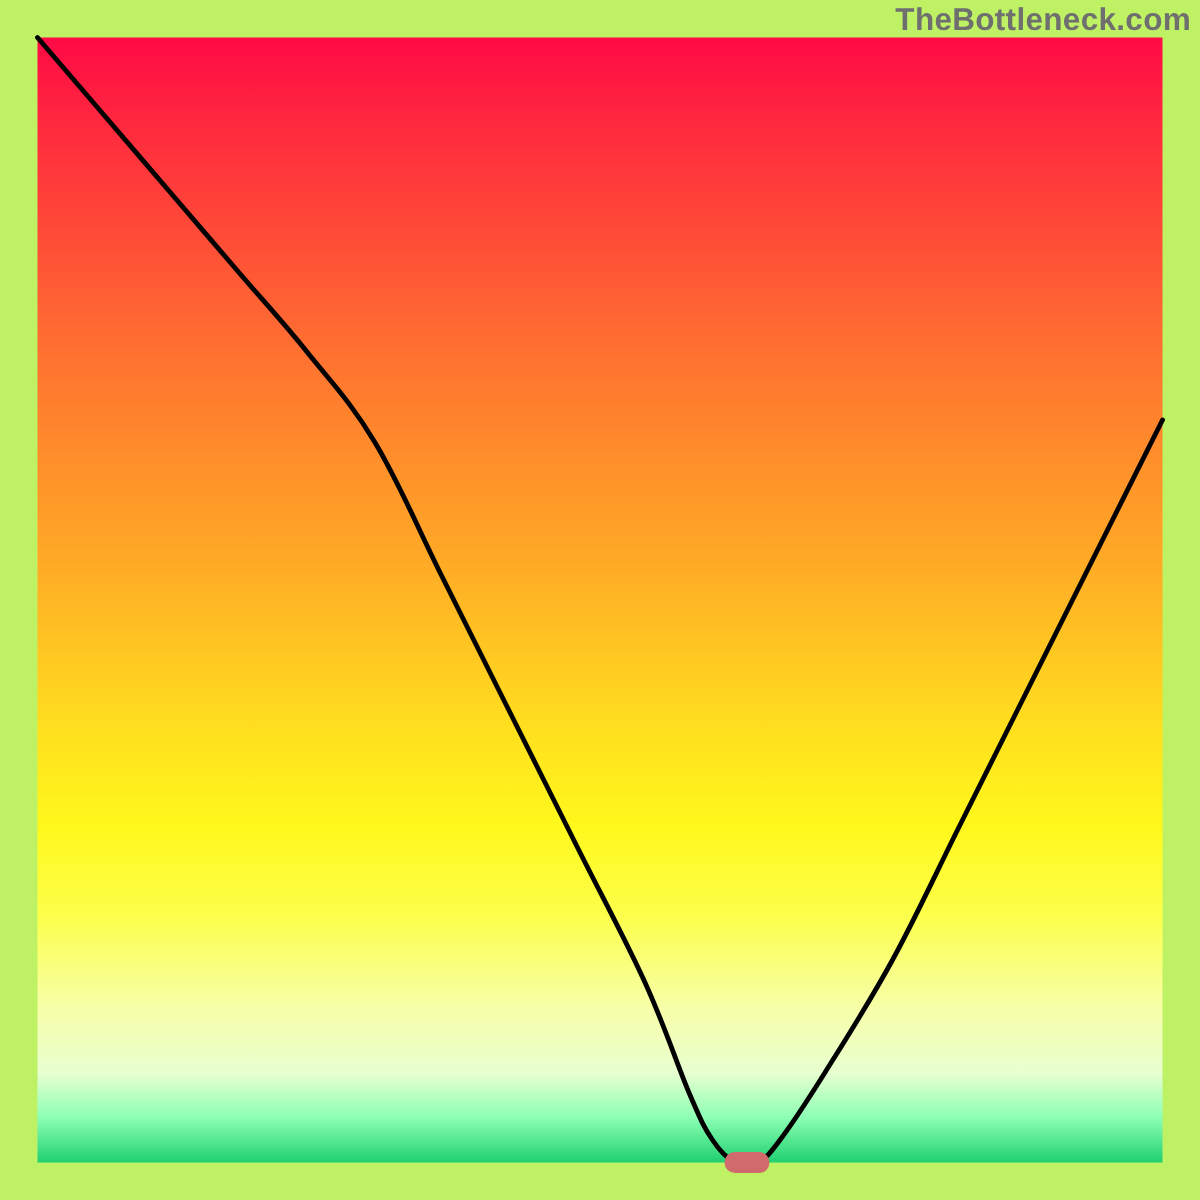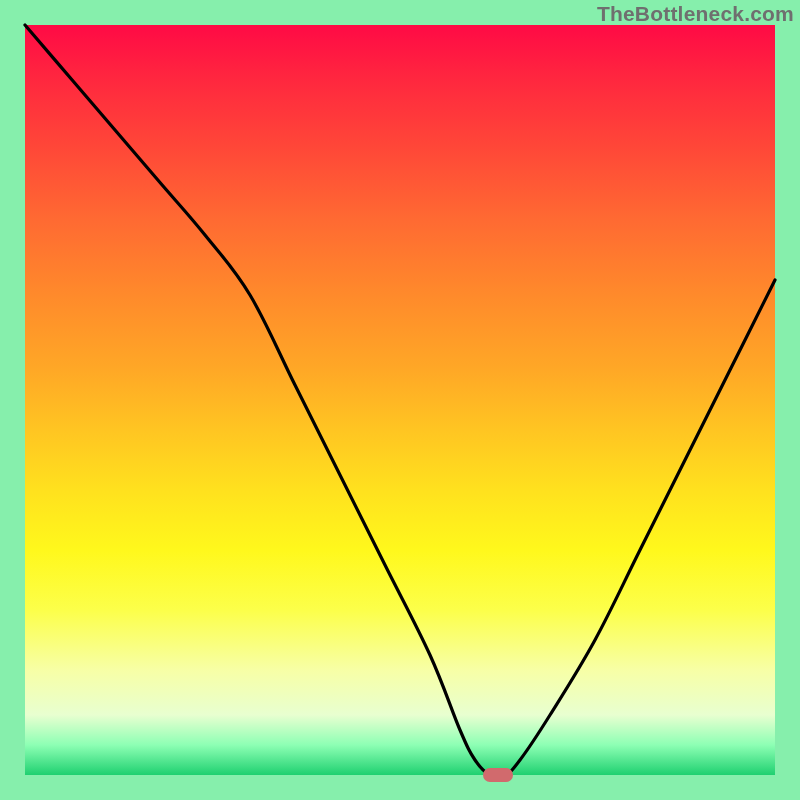--- a/index.html
+++ b/index.html
@@ -7,21 +7,21 @@
     padding: 0;
     width: 800px;
     height: 800px;
     background: #000;
     overflow: hidden;
   }
   .frame {
     position: relative;
     width: 800px;
     height: 800px;
-    background: #86efac;
+    background: #bef264;
   }
   .plot-area {
     position: absolute;
     left: 25px;
     top: 25px;
     width: 750px;
     height: 750px;
     
     background: linear-gradient(to bottom,
       #ff0a45 0%,

